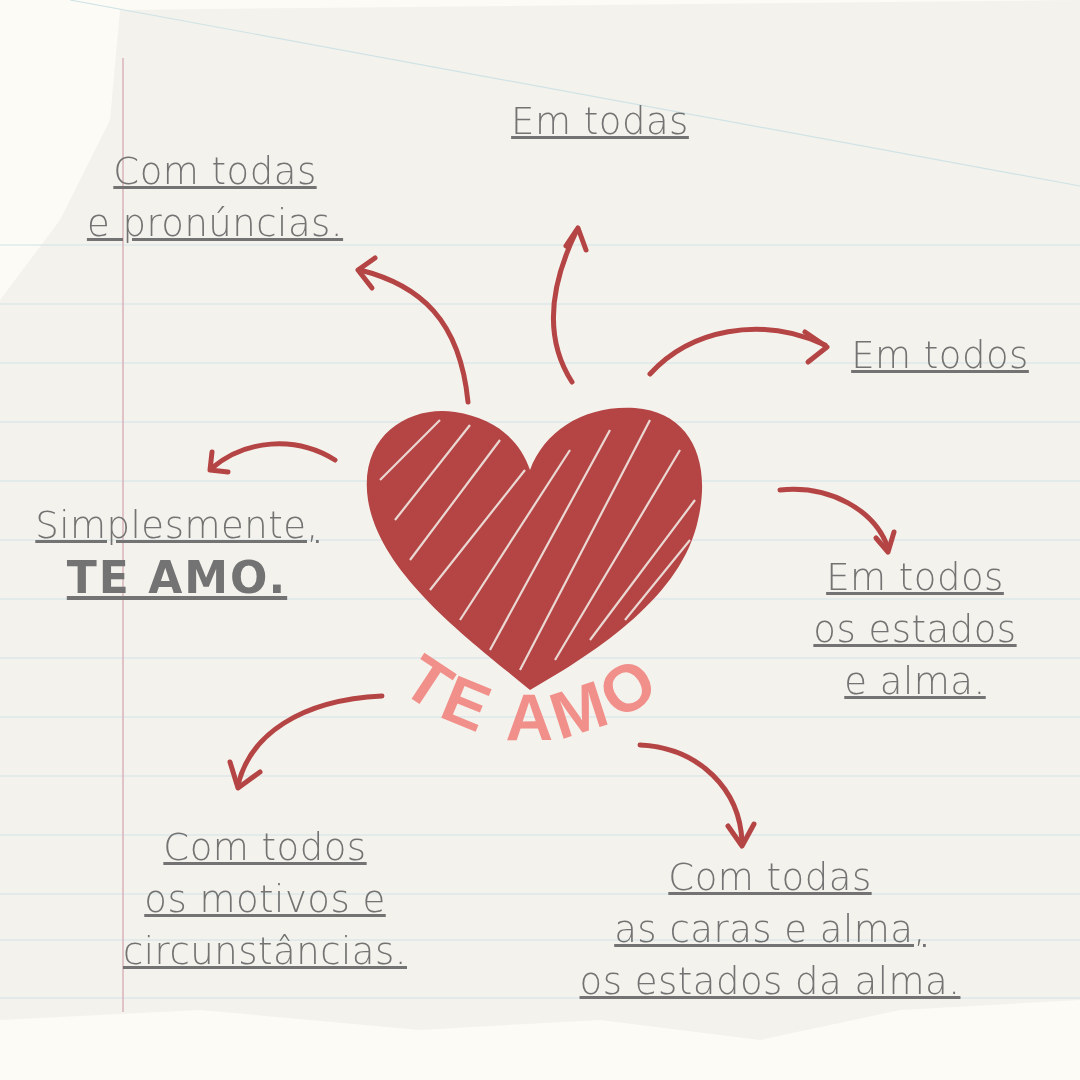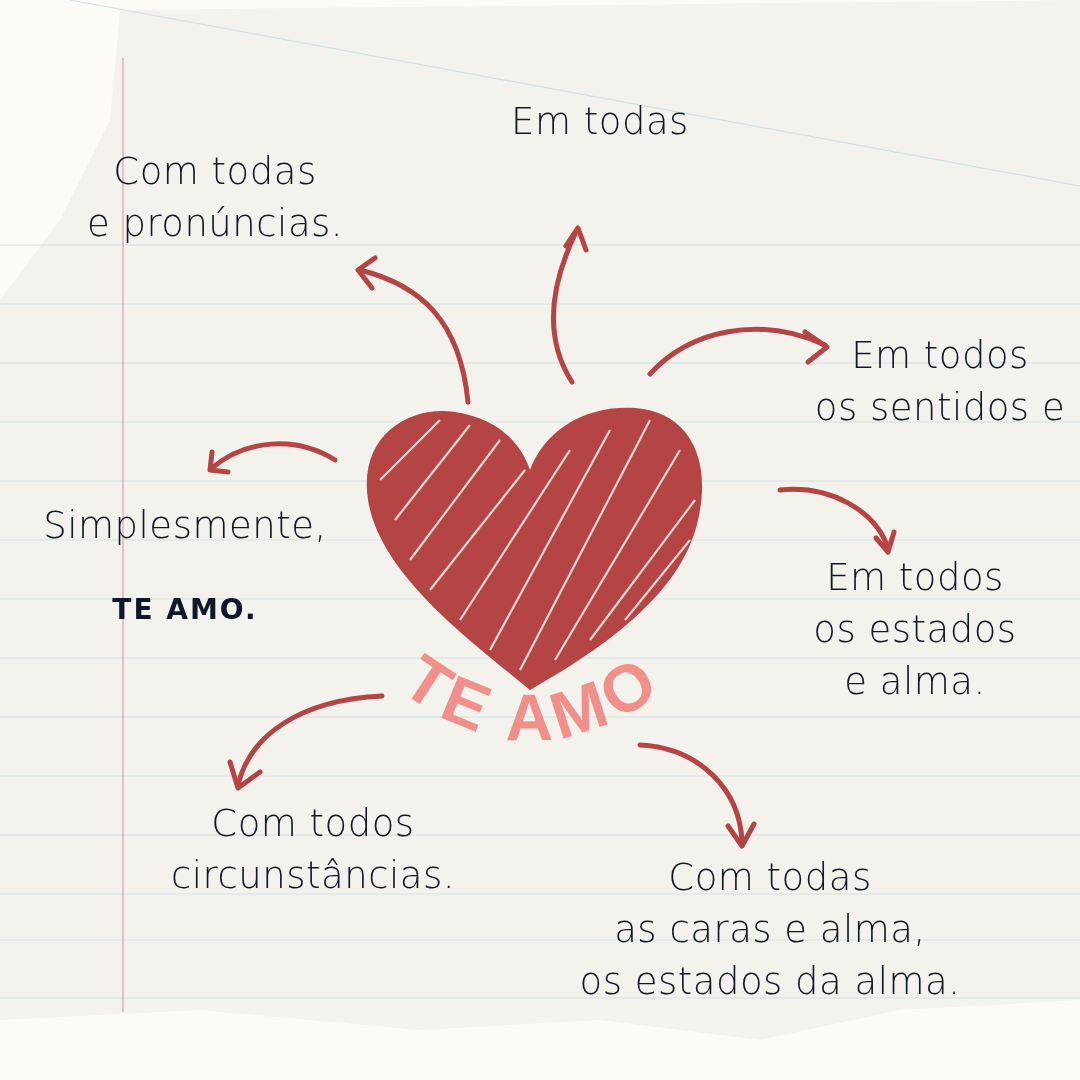--- a/index.html
+++ b/index.html
@@ -5,26 +5,26 @@
   html, body { margin: 0; padding: 0; }
   body {
     width: 1080px; height: 1080px; position: relative; overflow: hidden;
     background: #fdfbf6;
     font-family: "DejaVu Sans", sans-serif;
   }
   .paper {
     position: absolute; left: 0; top: 0; width: 1080px; height: 1080px;
   }
   .note {
-    position: absolute; color: #0f172a; text-align: center;
+    position: absolute; color: #737373; text-align: center;
     font-size: 37px; line-height: 52px; letter-spacing: 0.5px;
-    font-family: "DejaVu Sans", sans-serif; font-weight: 300;
+    font-family: "DejaVu Sans", sans-serif; font-weight: 300; text-decoration: underline;
   }
   .note span { display: block; white-space: nowrap; }
-  .bold { font-weight: 700; font-size: 28px; letter-spacing: 2px; margin-top: 32px; }
+  .bold { font-weight: 700; font-size: 44px; letter-spacing: 2px; }
 </style>
 </head>
 <body>
 
 <svg class="paper" viewBox="0 0 1080 1080">
   <path d="M120 10 L1080 0 L1080 1000 L900 1010 L760 1040 L600 1020 L420 1030 L200 1010 L0 1020 L0 300 L60 220 L110 120 Z" fill="#f4f2ec"></path>
   <g stroke="#cfe3e6" stroke-width="1.2">
     <line x1="70" y1186="" x2="1080" y2="186"></line>
     <line x1="0" y1="245" x2="1080" y2="245"></line>
     <line x1="0" y1="304" x2="1080" y2="304"></line>
@@ -81,36 +81,36 @@
   <span>Com todas</span>
   <span>e pronúncias.</span>
 </div>
 
 <div class="note" style="left:480px; top:96px; width:240px;">
   <span>Em todas</span>
 </div>
 
 <div class="note" style="left:800px; top:330px; width:280px;">
   <span>Em todos</span>
-  <span>os sentidos e</span>
 </div>
 
 <div class="note" style="left:780px; top:552px; width:270px;">
   <span>Em todos</span>
   <span>os estados</span>
   <span>e alma.</span>
 </div>
 
-<div class="note" style="left:40px; top:500px; width:290px;">
+<div class="note" style="left:32px; top:500px; width:290px;">
   <span>Simplesmente,</span>
   <span class="bold">TE AMO.</span>
 </div>
 
-<div class="note" style="left:120px; top:798px; width:290px;margin-left:48px;">
+<div class="note" style="left:120px; top:822px; width:290px;">
   <span>Com todos</span>
+  <span>os motivos e</span>
   <span>circunstâncias.</span>
 </div>
 
 <div class="note" style="left:570px; top:852px; width:400px;">
   <span>Com todas</span>
   <span>as caras e alma,</span>
   <span>os estados da alma.</span>
 </div>
 
 <svg class="paper" viewBox="0 0 1080 1080" style="pointer-events:none;">

